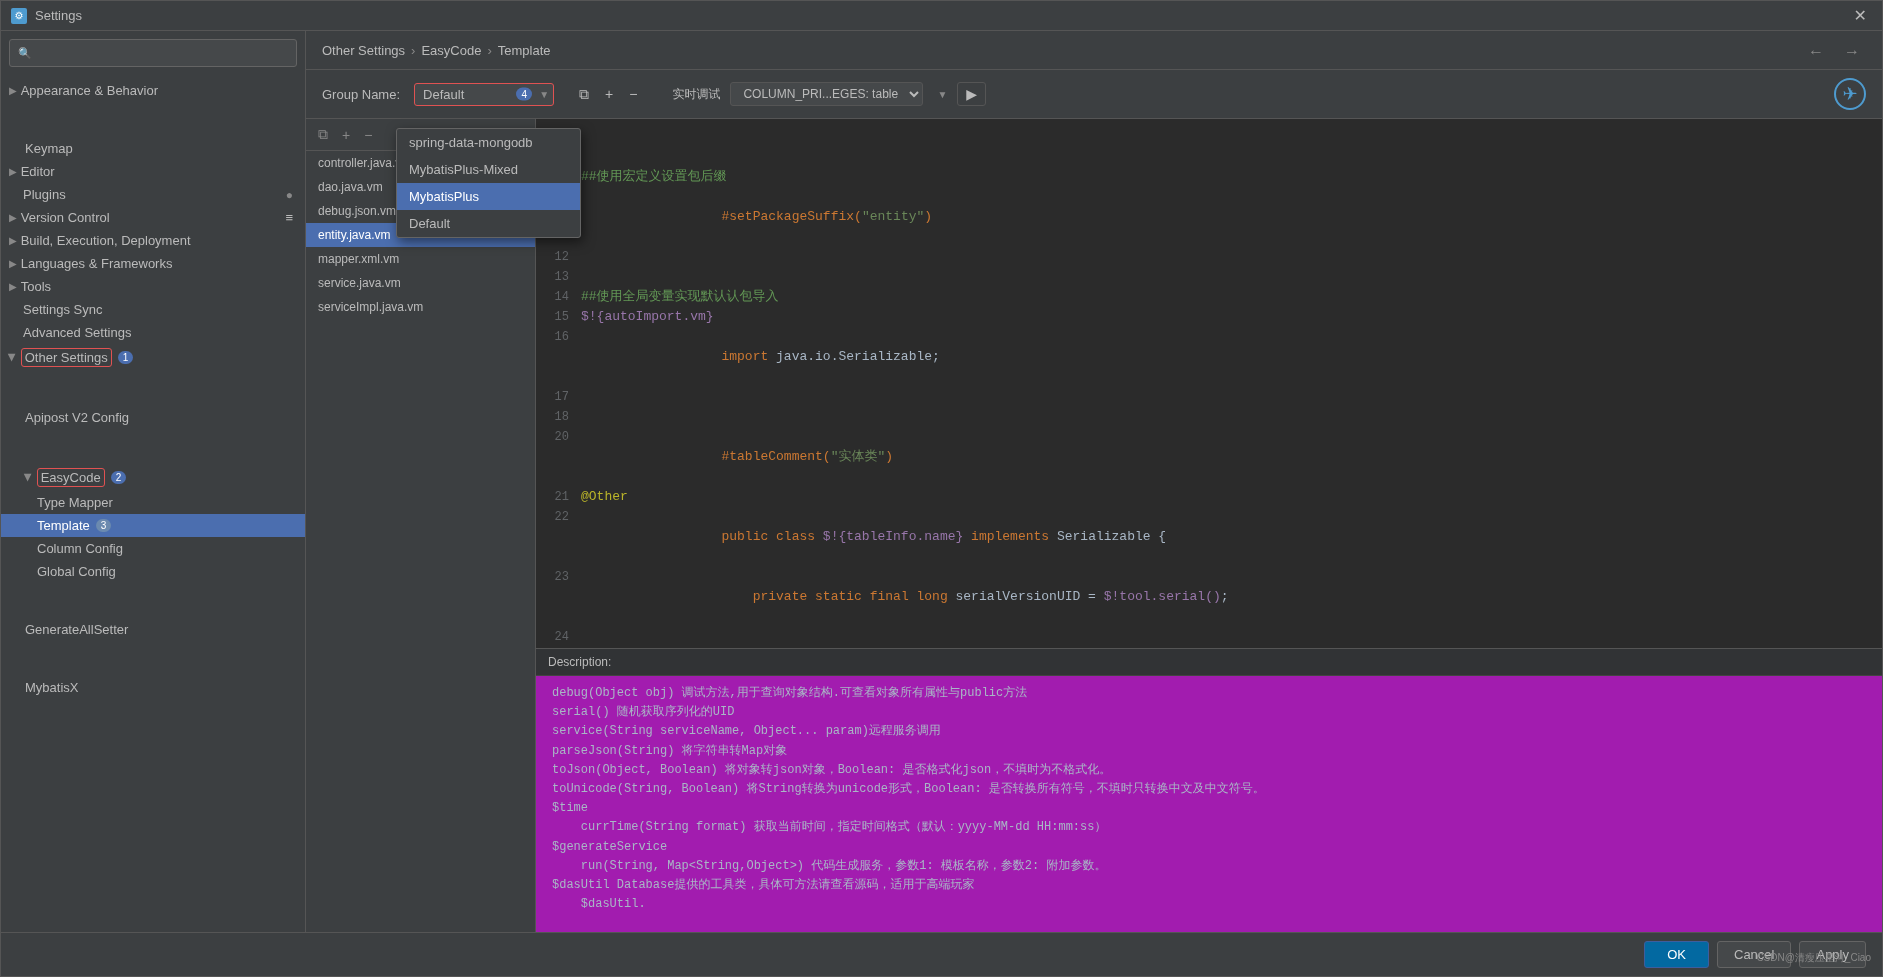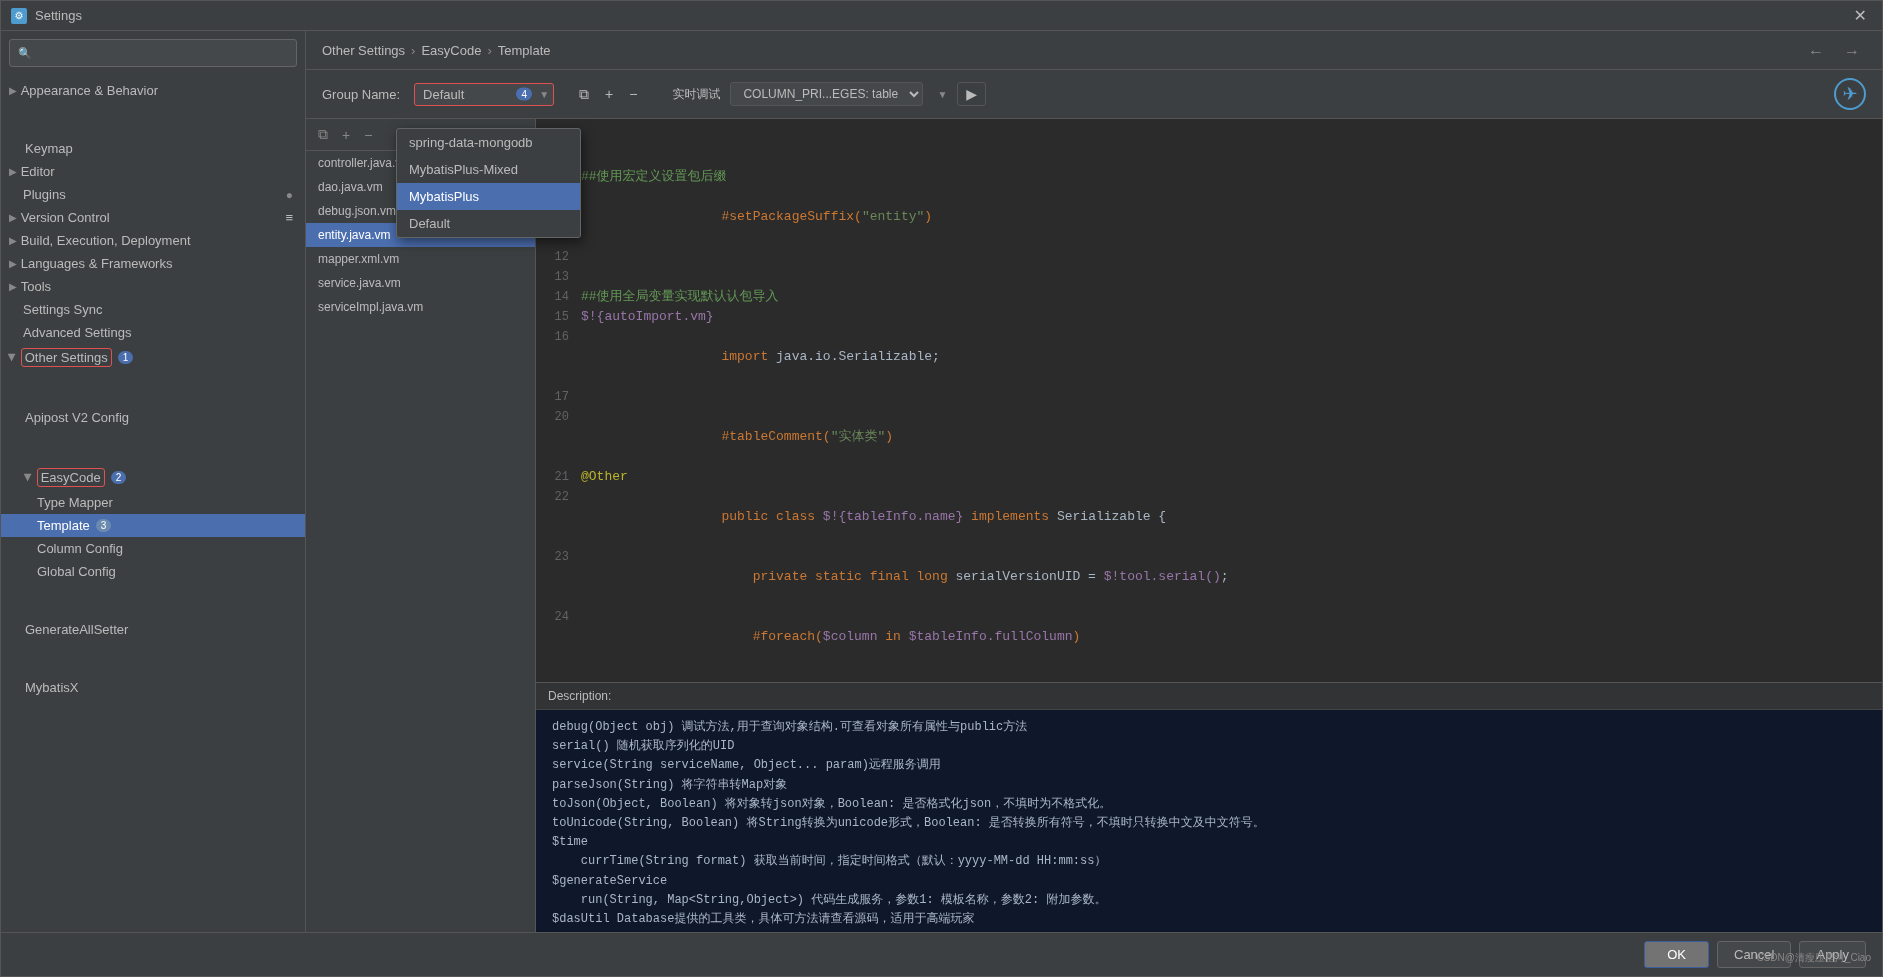--- a/index.html
+++ b/index.html
@@ -311,23 +311,23 @@
     .line-code { flex: 1; padding-right: 8px; white-space: pre; }
     
     .c-comment { color: #629755; }
     .c-keyword { color: #cc7832; }
     .c-string { color: #6a8759; }
     .c-var { color: #9876aa; }
     .c-white { color: #a9b7c6; }
     .c-annotation { color: #bbb529; }
     
     .description-panel {
-      height: 250px;
+      height: 284px;
       border-top: 1px solid #555;
-      background: #0f172a;
+      background: #a21caf;
       overflow-y: auto;
       flex-shrink: 0;
     }
     .description-header {
       padding: 6px 12px;
       color: #bbbbbb;
       font-size: 12px;
       border-bottom: 1px solid #444;
       background: #313335;
     }
@@ -362,21 +362,21 @@
       background: #3c3f41;
       border-top: 1px solid #555;
       padding: 8px 16px;
       display: flex;
       align-items: center;
       justify-content: flex-end;
       gap: 8px;
       flex-shrink: 0;
     }
     .btn-ok {
-      background: #737373;
+      background: #0369a1;
       border: 1px solid #3d5e9e;
       color: white;
       padding: 5px 22px;
       border-radius: 3px;
       cursor: pointer;
       font-size: 13px;
     }
     .btn-cancel {
       background: #45484a;
       border: 1px solid #646464;
@@ -625,20 +625,24 @@
                 <span class="line-num">16</span>
                 <span class="line-code">
                   <span class="c-keyword">import</span><span class="c-white"> java.io.Serializable;</span>
                 </span>
               </div>
               <div class="code-line">
                 <span class="line-num">17</span>
                 <span class="line-code"></span>
               </div>
               <div class="code-line">
+                <span class="line-num">18</span>
+                <span class="line-code"></span>
+              </div>
+              <div class="code-line">
                 <span class="line-num">20</span>
                 <span class="line-code">
                   <span class="c-keyword">#tableComment(</span><span class="c-string">"实体类"</span><span class="c-keyword">)</span>
                 </span>
               </div>
               <div class="code-line">
                 <span class="line-num">21</span>
                 <span class="line-code c-annotation">@Other</span>
               </div>
               <div class="code-line">

